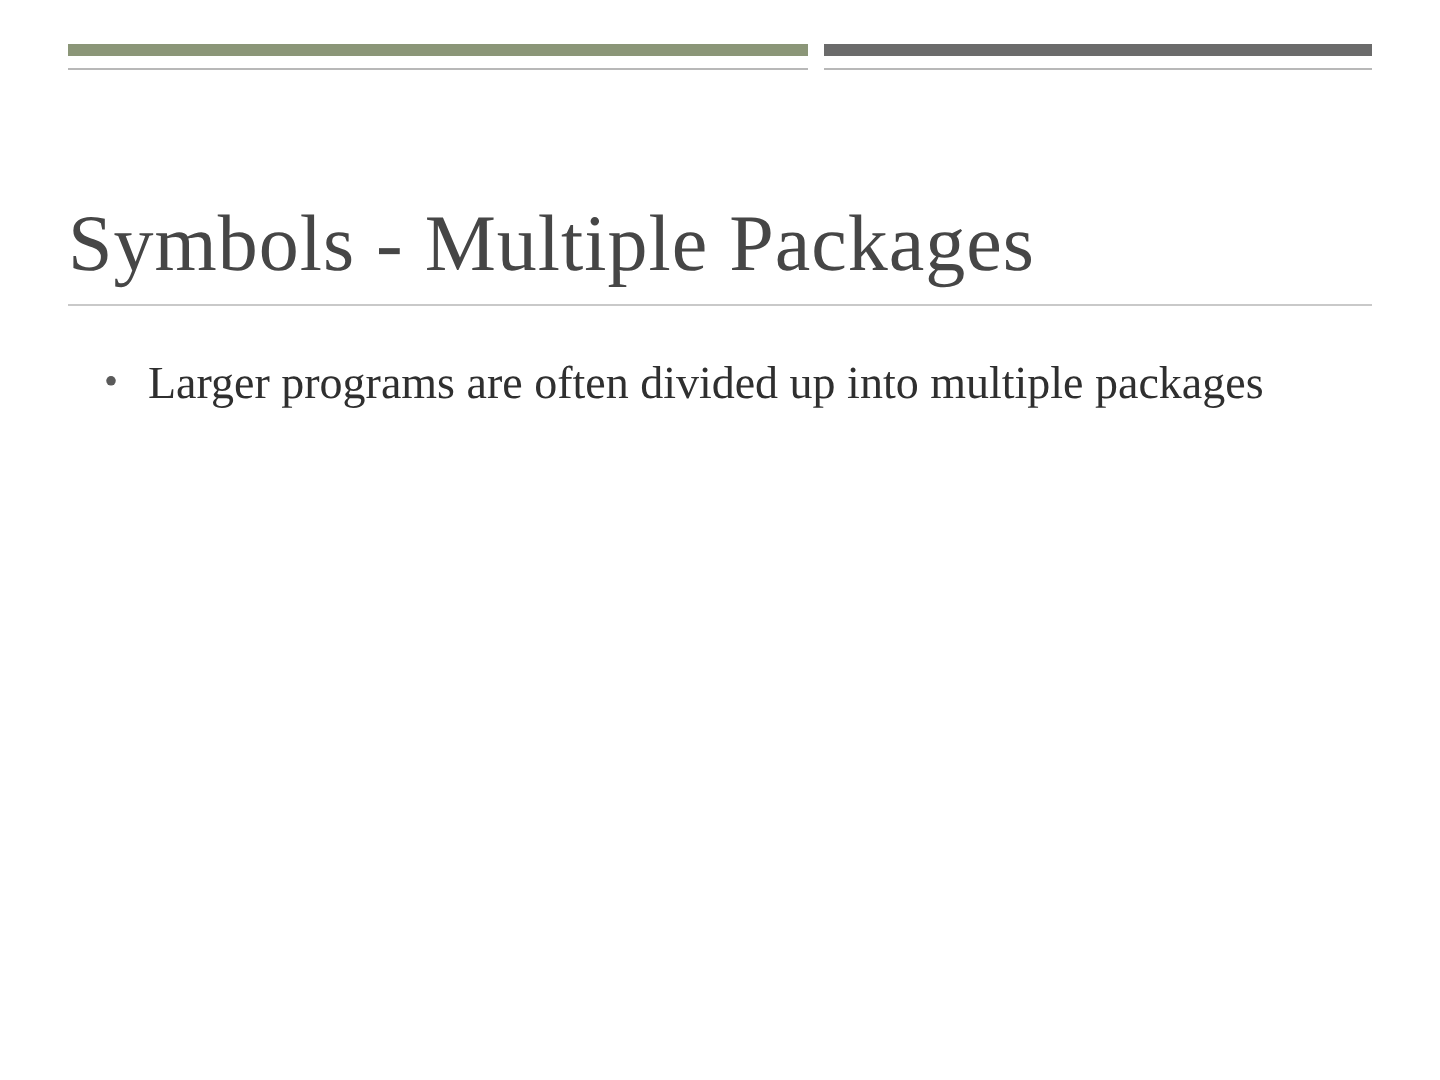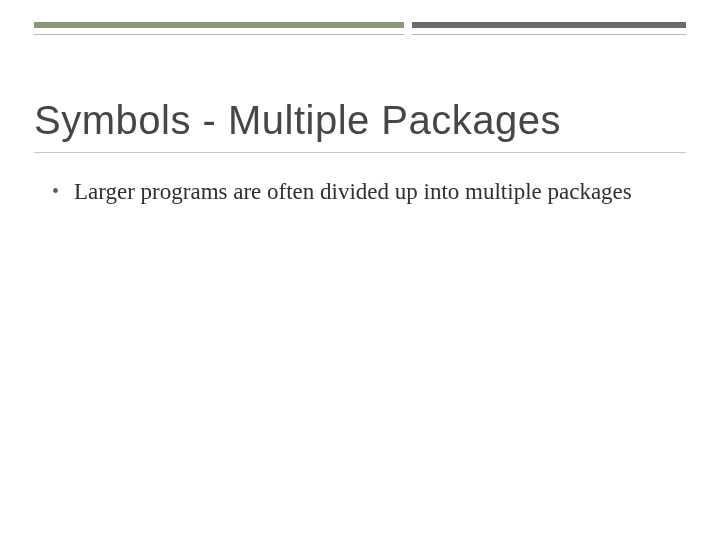--- a/index.html
+++ b/index.html
@@ -63,21 +63,21 @@
     top: 10px;
     width: 8px;
     height: 5px;
     background: #ffffff;
   }
   .title {
     position: absolute;
     top: 98px;
     left: 34px;
     right: 34px;
-    font-family: Liberation Sans, sans-serif;
+    font-family: Liberation Serif, serif;
     font-size: 40px;
     font-weight: 400;
     color: #464646;
     letter-spacing: 0.5px;
   }
   .title-rule {
     position: absolute;
     top: 152px;
     left: 34px;
     right: 34px;

